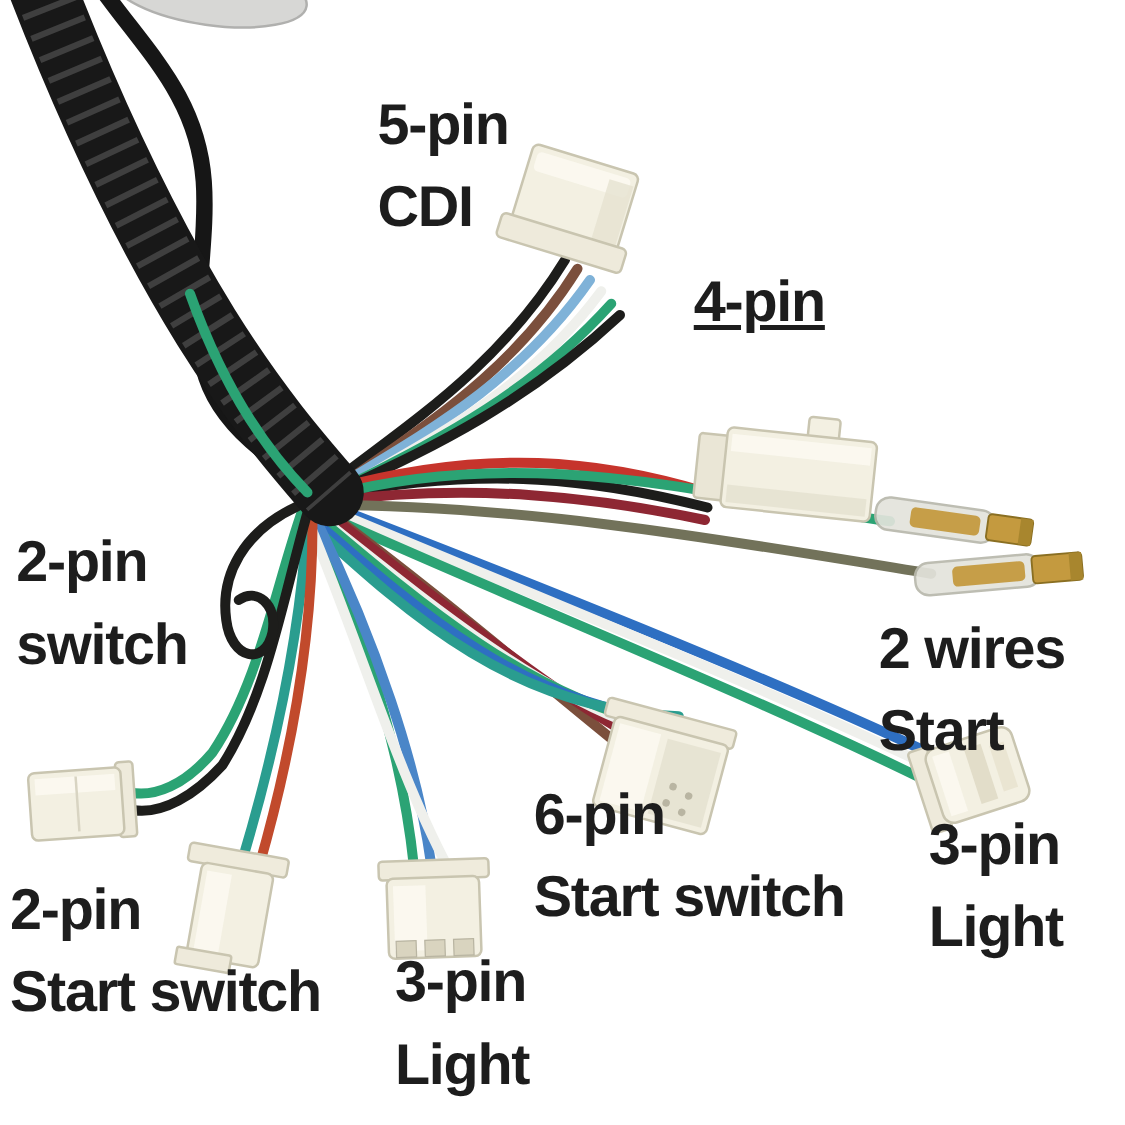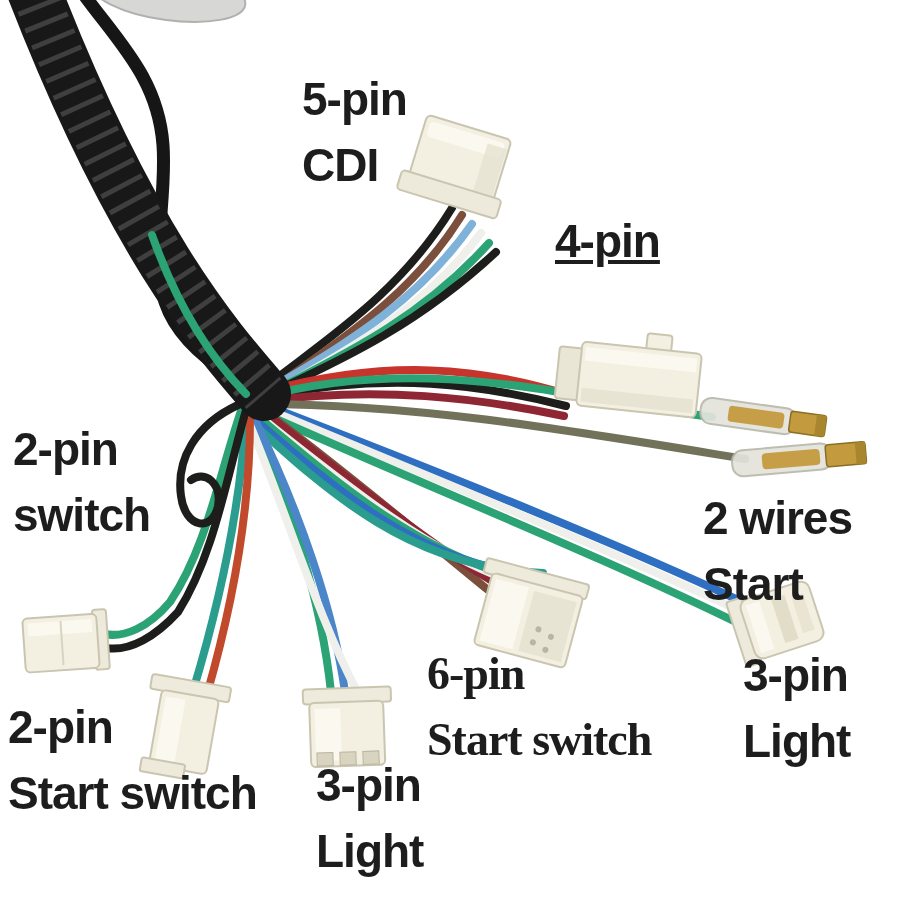--- a/index.html
+++ b/index.html
@@ -6,21 +6,21 @@
   .stage{position:relative;width:900px;height:900px;background:#ffffff;overflow:hidden;
          font-family:"Liberation Sans",sans-serif;}
   .stage svg{position:absolute;left:0;top:0;}
   .lb{position:absolute;font-weight:700;font-size:46px;line-height:66px;color:#1d1d1d;
       letter-spacing:-1px;white-space:nowrap;z-index:5;}
   .lb span{display:block;}
   .lb-cdi{left:302px;top:66px;}
   .lb-key{left:555px;top:208px;text-decoration:underline;}
   .lb-coil{left:703px;top:453px;margin-top:32px;}
   .lb-light-right{left:743px;top:642px;}
-  .lb-start6{left:427px;top:641px;font-family:Liberation Serif, serif;}
+  .lb-start6{left:427px;top:618px;}
   .lb-kill{left:13px;top:416px;}
   .lb-start2{left:8px;top:694px;}
   .lb-light-mid{left:316px;top:752px;}
   .wire{fill:none;stroke-linecap:round;stroke-width:8;}
   .loom-main{fill:none;stroke:#181818;stroke-width:54;stroke-linecap:round;}
   .loom-bands{fill:none;stroke:#3f3f3f;stroke-width:46;stroke-dasharray:5 13;}
   .cable{fill:none;stroke:#161616;stroke-width:13;stroke-linecap:round;}
   .cbody{stroke:#c9c5b0;stroke-width:2;}
   .cshade{fill:#e6e2d1;}
   .chl{fill:#fbf9f1;opacity:.85;}

